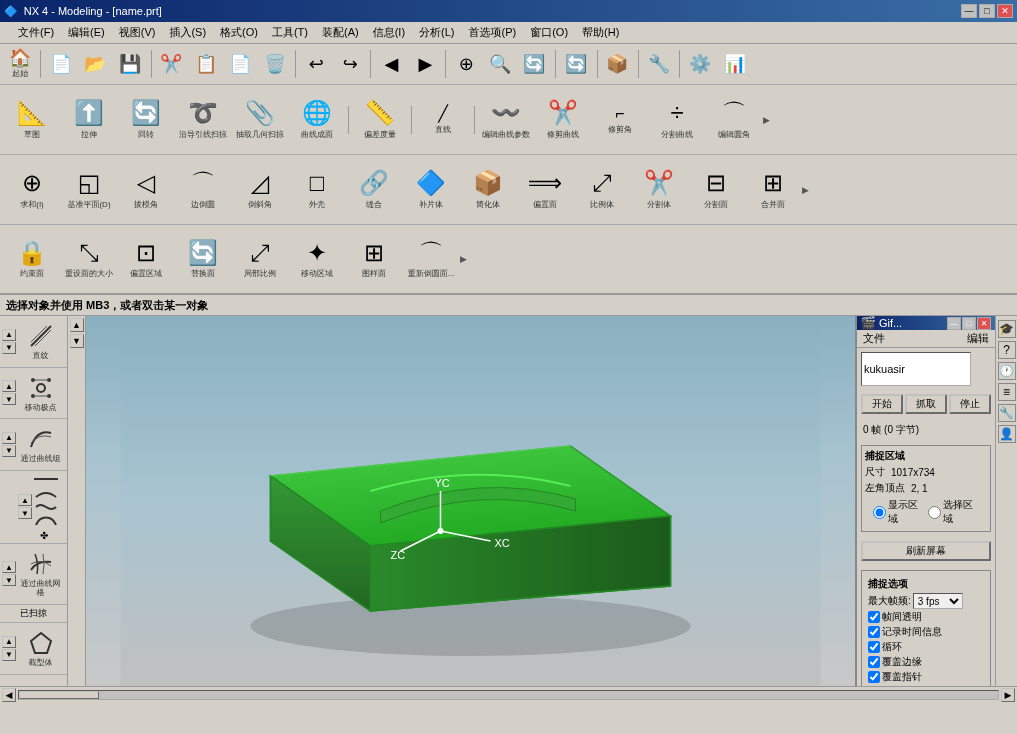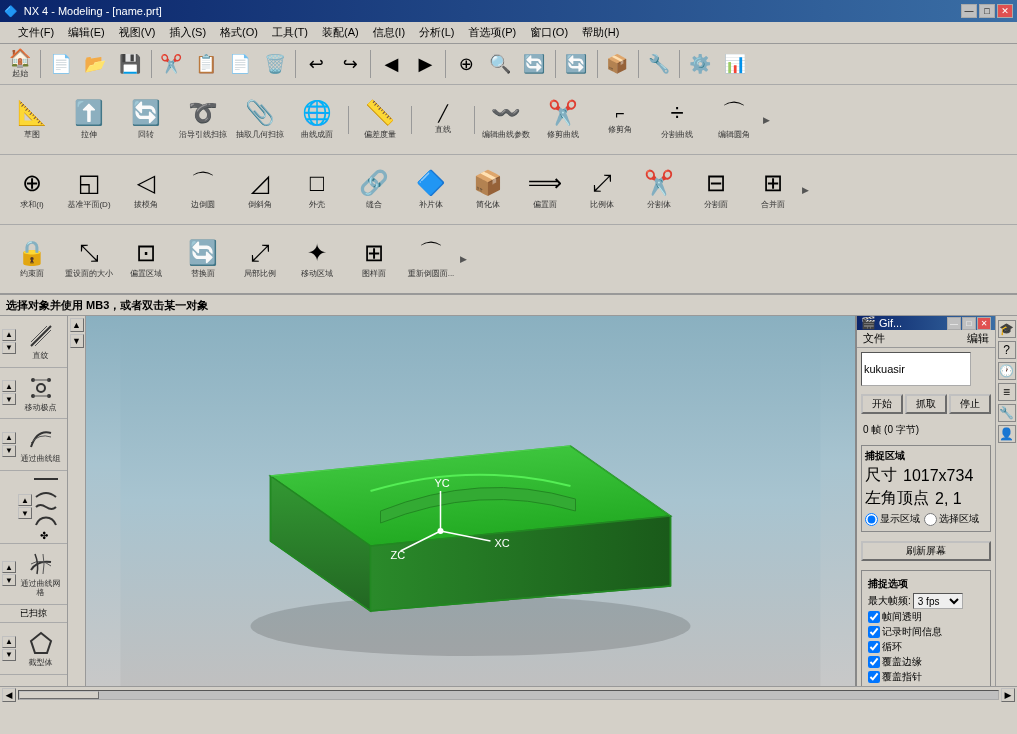--- a/index.html
+++ b/index.html
@@ -143,30 +143,30 @@
     .rp-name-input {
       width: 110px; height: 18px; border: 1px inset #aaa; background: white;
       font-size: 11px; padding: 16px 2px;
     }
     .rp-action-btn {
       flex: 1; height: 20px; border: 2px outset #c0c0c0; background: #d4d0c8;
       font-size: 10px; cursor: pointer; text-align: center; display: flex; align-items: center; justify-content: center;
     }
 
     .rp-info-row { display: flex; align-items: center; font-size: 10px; padding: 1px 2px; }
-    .rp-region-row { display: flex; align-items: flex-end; gap: 2px; margin: 2px 0; }
+    .rp-region-row { display: flex; align-items: flex-end; gap: 2px; margin: 2px 8px; }
     .rp-radio-label { font-size: 10px; display: flex; align-items: center; gap: 2px; }
     .rp-refresh-btn {
       width: 100%; height: 20px; border: 2px outset #c0c0c0; background: #d4d0c8;
       font-size: 10px; cursor: pointer; margin: 2px 0;
     }
 
     .rp-capture-section { border: 1px solid #999; padding: 3px; margin: 2px 0; }
     .rp-capture-title { font-size: 10px; font-weight: bold; margin-bottom: 2px; }
-    .rp-dim-row { display: flex; align-items: center; gap: 2px; font-size: 16px; }
+    .rp-dim-row { display: flex; align-items: center; gap: 2px; font-size: 10px; }
 
     .rp-check-row { display: flex; align-items: center; gap: 2px; font-size: 10px; margin: 1px 0; }
 
     .rp-select { font-size: 10px; height: 16px; border: 1px inset #aaa; }
     .rp-fps-row { display: flex; align-items: center; gap: 2px; font-size: 10px; margin: 1px 0; }
     .rp-scale-row { display: flex; align-items: center; gap: 2px; font-size: 10px; margin: 1px 0; }
 
     
     #far-right-strip {
       width: 20px; background: #d4d0c8; border-left: 1px solid #999;

